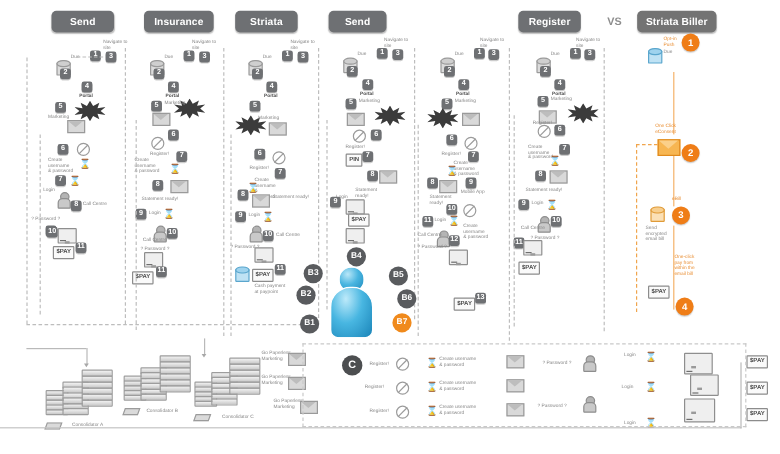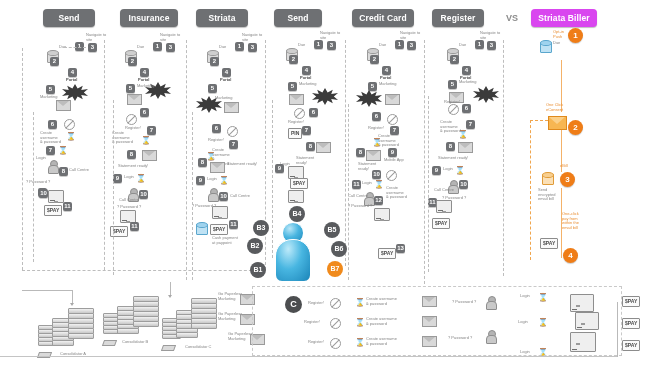--- a/index.html
+++ b/index.html
@@ -5,21 +5,21 @@
   html,body{margin:0;padding:0;background:#ffffff;}
   body{width:650px;height:378px;overflow:hidden;position:relative;
        font-family:"Liberation Sans",sans-serif;color:#5a5a5a;}
   #canvas{position:absolute;left:0;top:0;width:650px;height:378px;}
 
   
   .pill{position:absolute;height:18px;line-height:18px;text-align:center;
         border-radius:4px;background:#6e7073;color:#fff;font-size:8.5px;
         font-weight:bold;letter-spacing:.1px;
         box-shadow:0 1px 1px rgba(0,0,0,.25);}
-  .pill.striata{background:#d946ef;}
+  .pill.striata{background:#737373;}
   .vs{position:absolute;font-size:9px;color:#8d8d8d;font-weight:bold;}
 
   
   .sb{position:absolute;width:9px;height:9px;border-radius:2px;
       background:#6e7073;color:#fff;font-size:6px;line-height:9px;
       text-align:center;font-weight:bold;box-shadow:0 1px 0 rgba(0,0,0,.2);}
   
   .bb{position:absolute;width:16px;height:16px;border-radius:50%;
       background:#595b5e;color:#fff;font-size:7px;line-height:16px;
       text-align:center;font-weight:bold;}
@@ -129,21 +129,20 @@
 </style>
 </head>
 <body>
 
 <div id="canvas">
 
   <div class="pill" style="left:43px;top:9px;width:52px;">Send</div>
   <div class="pill" style="left:120px;top:9px;width:58px;">Insurance</div>
   <div class="pill" style="left:196px;top:9px;width:52px;">Striata</div>
   <div class="pill" style="left:274px;top:9px;width:48px;">Send</div>
-  <div class="pill" style="left:352px;top:9px;width:62px;">Credit Card</div>
   <div class="pill" style="left:432px;top:9px;width:52px;">Register</div>
   <div class="vs" style="left:506px;top:13px;">VS</div>
   <div class="pill striata" style="left:531px;top:9px;width:66px;">Striata Biller</div>
 
   <div class="dash-v" style="left:104px;top:40px;height:230px;"></div>
   <div class="dash-v" style="left:186px;top:40px;height:240px;"></div>
   <div class="dash-v" style="left:265px;top:40px;height:230px;"></div>
   <div class="dash-v" style="left:345px;top:40px;height:226px;"></div>
   <div class="dash-v" style="left:424px;top:40px;height:244px;"></div>
   <div class="dash-v" style="left:503px;top:40px;height:236px;"></div>

